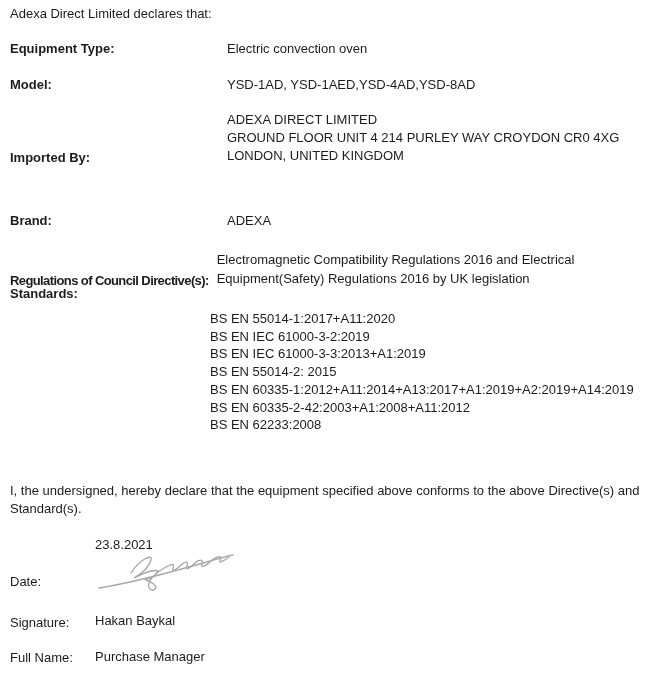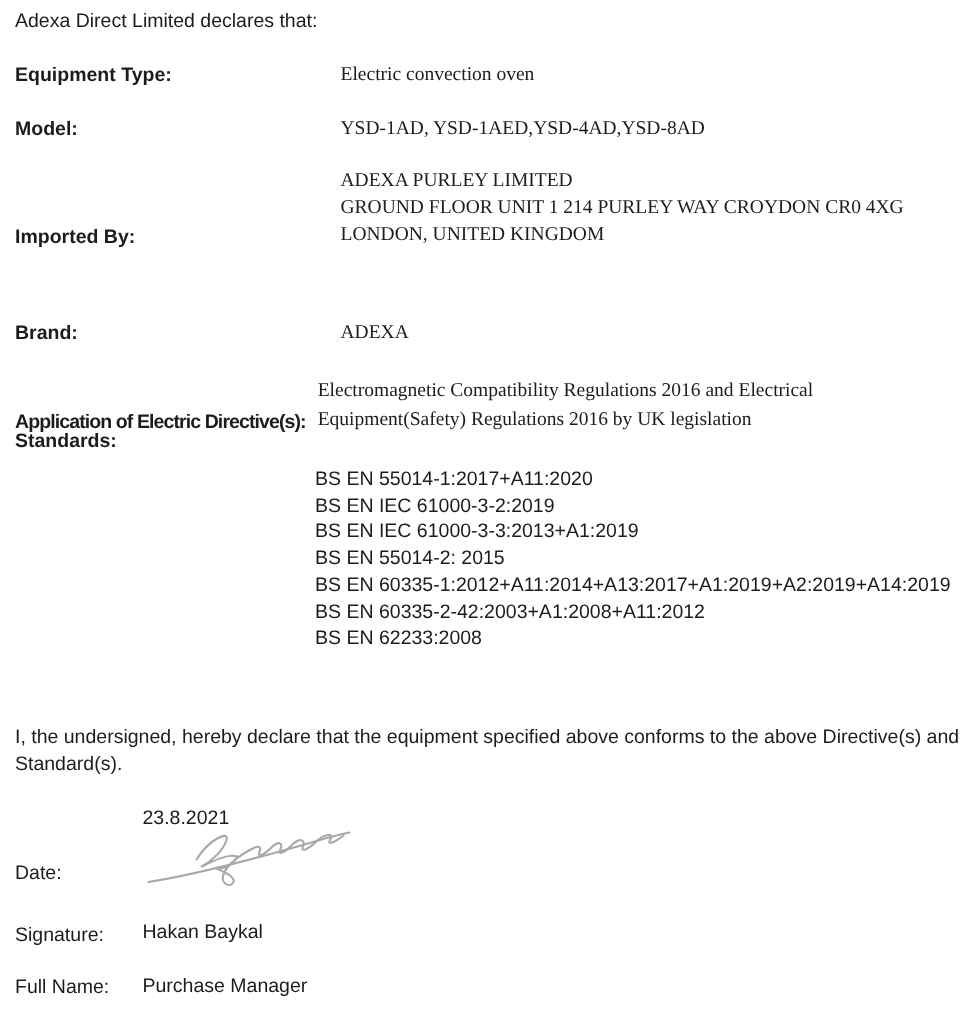--- a/index.html
+++ b/index.html
@@ -8,21 +8,21 @@
     width: 653px; height: 685px;
     font-family: "Liberation Sans", sans-serif;
     font-size: 13px;
     color: var(--text-color, #1c1c1c);
     overflow: hidden;
   }
   .doc { position: relative; width: 653px; height: 685px; background: #ffffff; }
   .row { position: absolute; left: 10px; display: flex; align-items: flex-end; }
   .lbl { font-weight: bold; flex: 0 0 217px; white-space: nowrap; }
   .lbl-tight { font-weight: bold; letter-spacing: -0.6px; white-space: nowrap; margin-right: 8px; }
-  .val { font-weight: normal; font-family: Liberation Serif, serif; }
+  .val { font-weight: normal; }
   .val-lines div { line-height: 18px; white-space: nowrap; }
   .wrapval { width: 400px; line-height: 18.5px; }
   .intro { position: absolute; left: 10px; top: 6px; }
   .standards-list { position: absolute; left: 210px; top: 310px; }
   .standards-list div { line-height: 17.7px; white-space: nowrap; }
   .declaration { position: absolute; left: 10px; top: 482px; width: 648px; line-height: 17.5px; }
   .f-row { position: absolute; left: 10px; display: flex; }
   .f-lbl { flex: 0 0 85px; font-weight: normal; white-space: nowrap; margin-top: 37px; }
   .f-val { font-weight: normal; white-space: nowrap; }
   .sig-svg { position: absolute; left: 85px; top: 544px; }
@@ -41,33 +41,33 @@
   </div>
 
   <div class="row" style="top:77px">
     <div class="lbl">Model:</div>
     <div class="val">YSD-1AD, YSD-1AED,YSD-4AD,YSD-8AD</div>
   </div>
 
   <div class="row" style="top:111px">
     <div class="lbl">Imported By:</div>
     <div class="val val-lines">
-      <div>ADEXA PURLEY LIMITED</div>
-      <div>GROUND FLOOR UNIT 1 214 PURLEY WAY CROYDON CR0 4XG</div>
+      <div>ADEXA DIRECT LIMITED</div>
+      <div>GROUND FLOOR UNIT 4 214 PURLEY WAY CROYDON CR0 4XG</div>
       <div>LONDON, UNITED KINGDOM</div>
     </div>
   </div>
 
   <div class="row" style="top:213px">
     <div class="lbl">Brand:</div>
     <div class="val">ADEXA</div>
   </div>
 
   <div class="row" style="top:251px">
-    <div class="lbl-tight">Application of Electric Directive(s):</div>
+    <div class="lbl-tight">Regulations of Council Directive(s):</div>
     <div class="val wrapval">Electromagnetic Compatibility Regulations 2016 and Electrical Equipment(Safety) Regulations 2016 by UK legislation</div>
   </div>
 
   <div class="row" style="top:286px">
     <div class="lbl">Standards:</div>
   </div>
 
   <div class="standards-list">
     <div>BS EN 55014-1:2017+A11:2020</div>
     <div>BS EN IEC 61000-3-2:2019</div>

